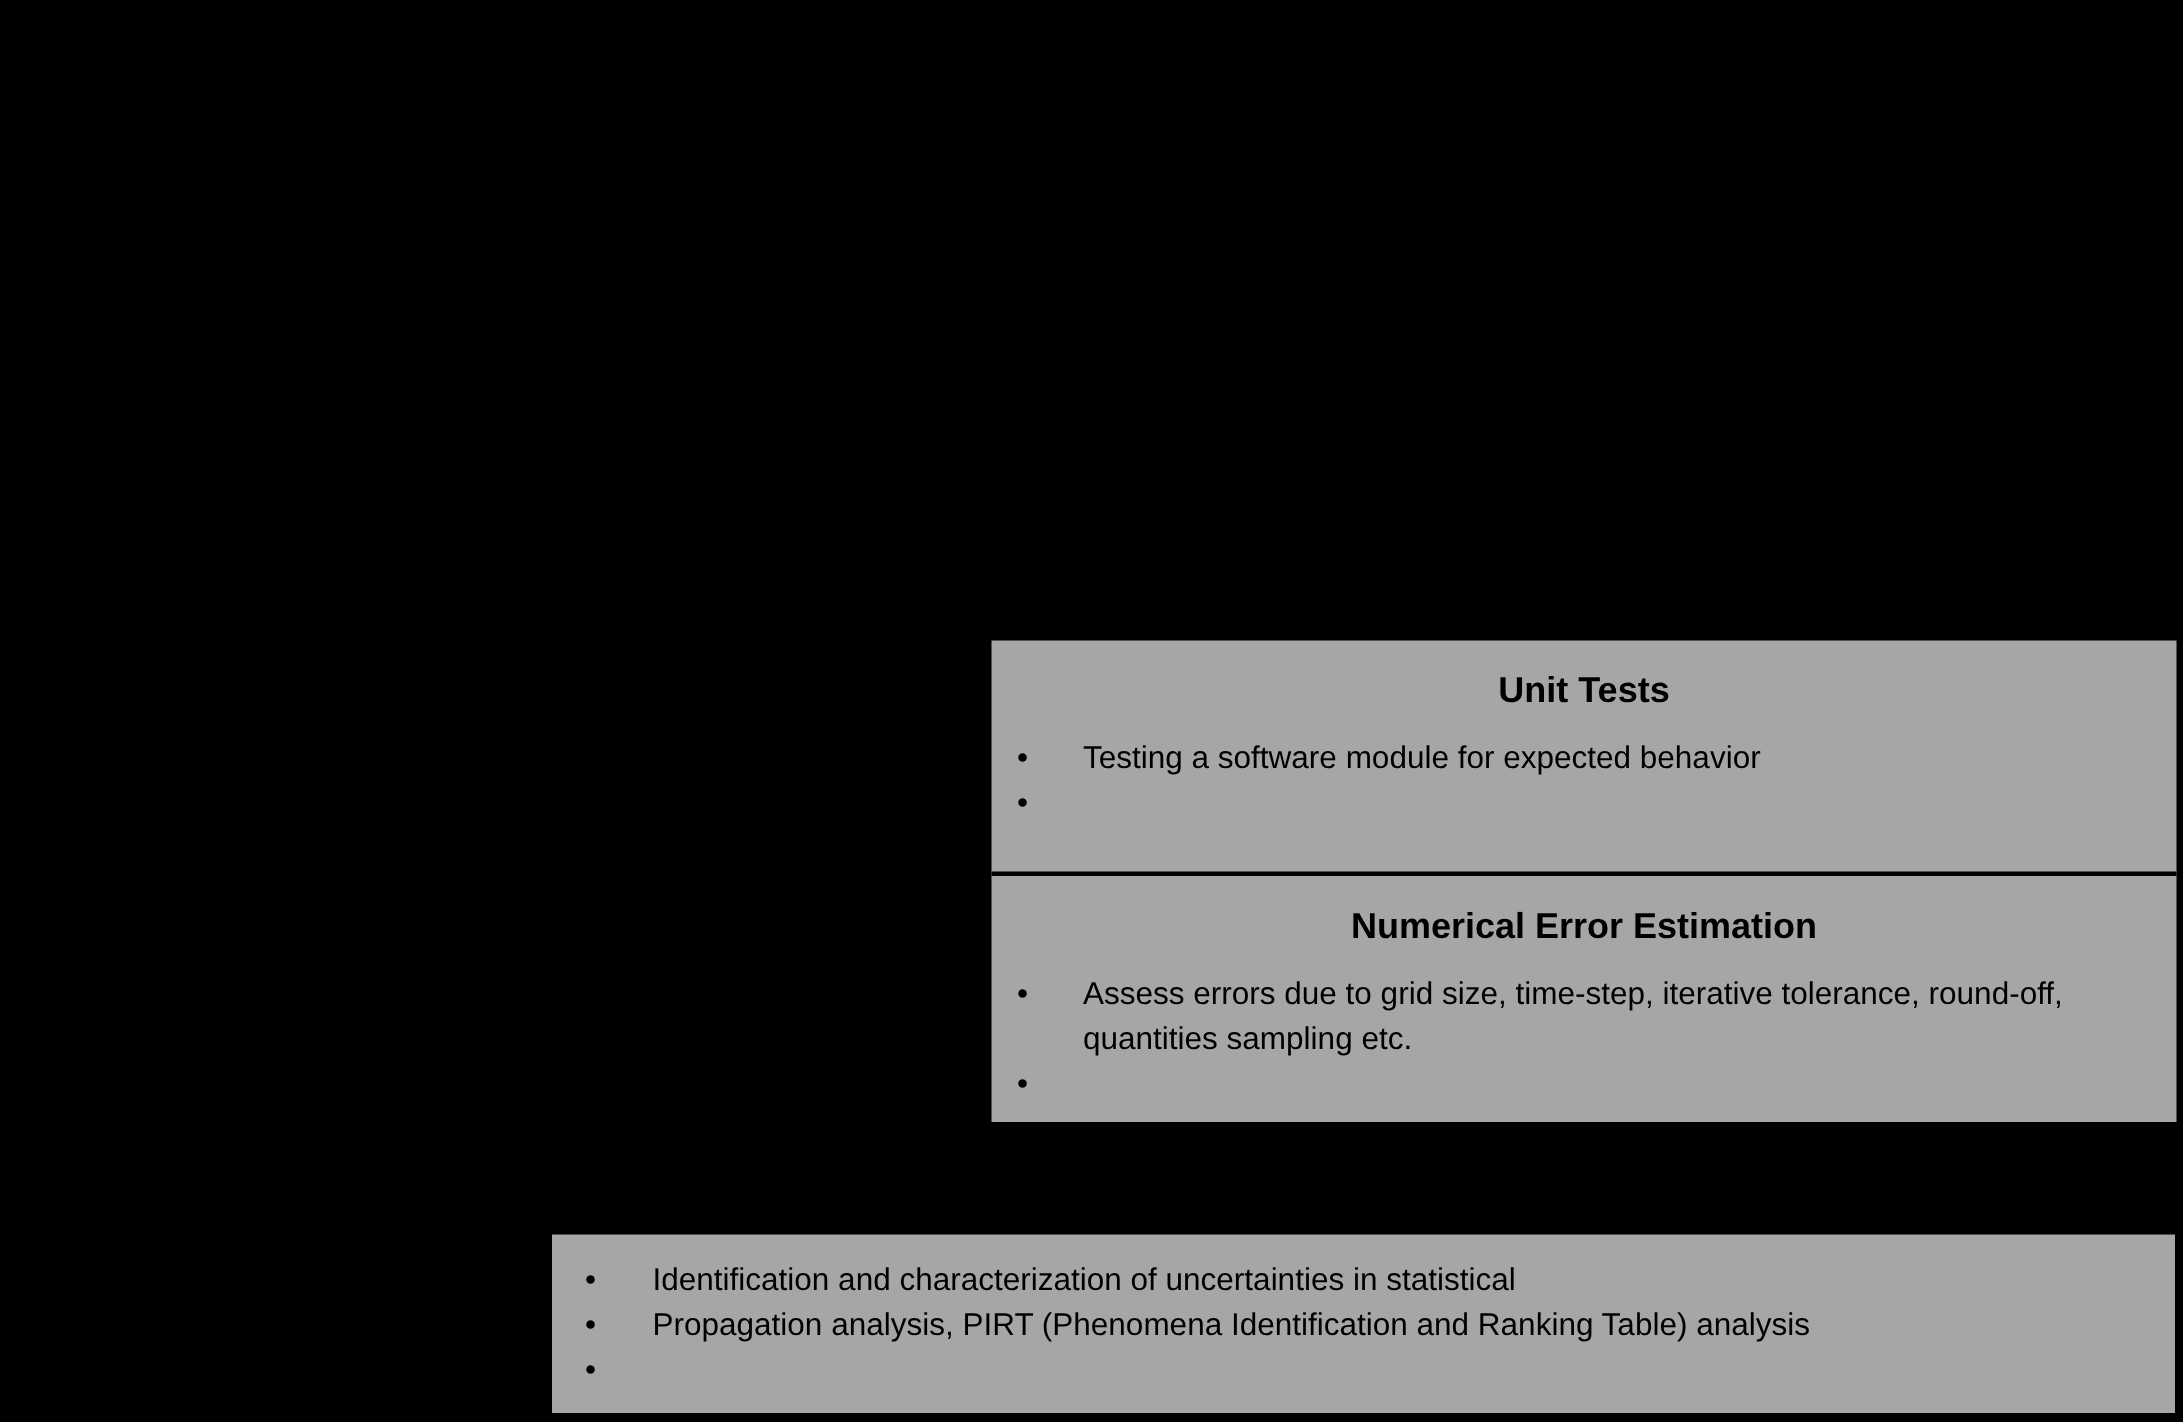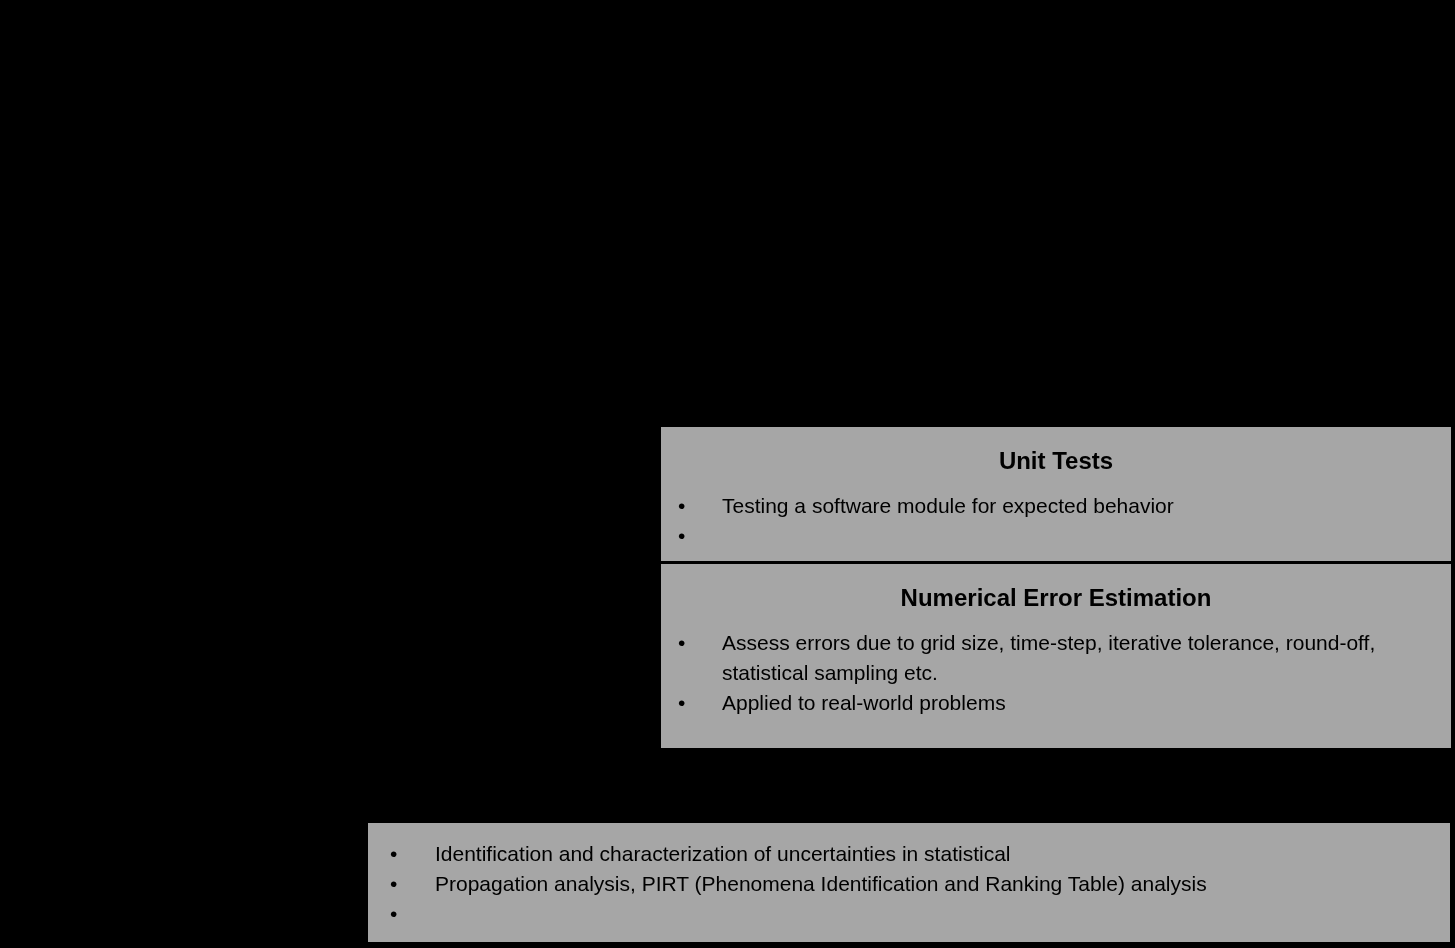--- a/index.html
+++ b/index.html
@@ -25,21 +25,21 @@
     top: 427px;
     width: 790px;
     height: 321px;
     display: flex;
     flex-direction: column;
   }
   .panel-section {
     box-sizing: border-box;
   }
   .section-unit-tests {
-    height: 134px;
+    height: 154px;
   }
   .section-numerical {
     height: 167px;
     border-top: 3px solid var(--divider, #000000);
   }
   .panel-title {
     margin: 20px 0 0 0;
     text-align: center;
     font-size: 24px;
     line-height: 28px;
@@ -102,25 +102,24 @@
         <span class="bullet-marker">•</span>
       </li>
     </ul>
   </div>
 
   <div class="panel-section section-numerical">
     <h2 class="panel-title">Numerical Error Estimation</h2>
     <ul class="bullet-list">
       <li class="bullet-item">
         <span class="bullet-marker">•</span>
-        <span class="bullet-text">Assess errors due to grid size, time-step, iterative tolerance, round-off, statistical sampling etc.</span>
+        <span class="bullet-text">Assess errors due to grid size, time-step, iterative tolerance, round-off, quantities sampling etc.</span>
       </li>
       <li class="bullet-item">
         <span class="bullet-marker">•</span>
-        <span class="bullet-text">Applied to real-world problems</span>
       </li>
     </ul>
   </div>
 
 </section>
 
 <section class="panel bottom-panel">
   <ul class="bullet-list">
     <li class="bullet-item">
       <span class="bullet-marker">•</span>

